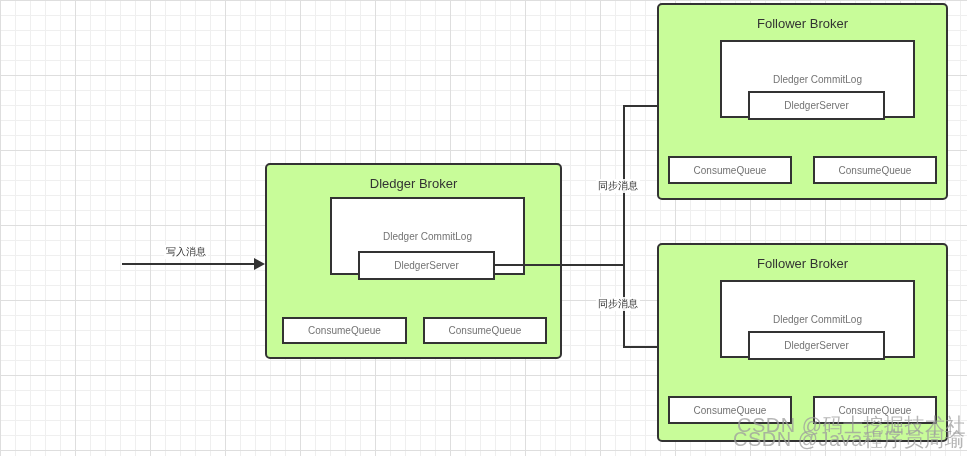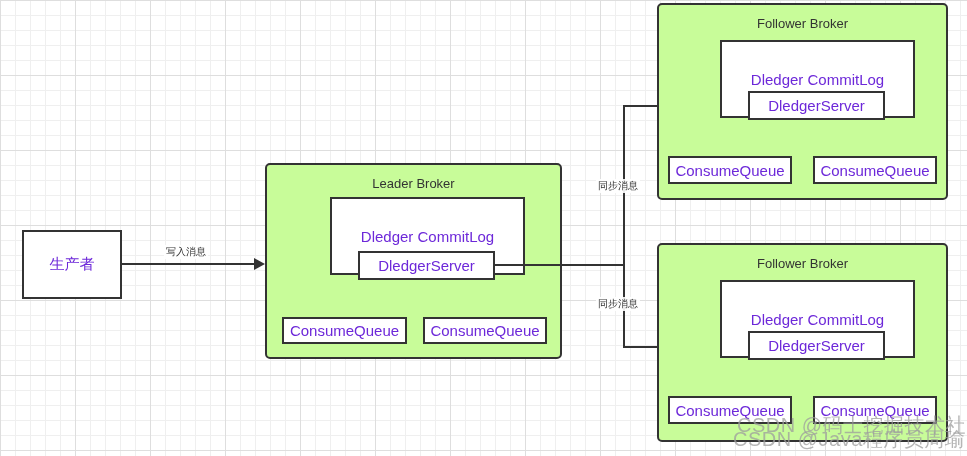--- a/index.html
+++ b/index.html
@@ -21,22 +21,22 @@
     color: #333;
   }
 
   .node {
     position: absolute;
     border: 2px solid #333;
     background: #fff;
     display: flex;
     align-items: center;
     justify-content: center;
-    font-size: 15px;
-    color: #6d28d9;
+    font-size: 10px;
+    color: #737373;
     white-space: nowrap;
   }
 
   .broker {
     position: absolute;
     border: 2px solid #333;
     border-radius: 5px;
     background: #c8fc99;
   }
   .broker-title {
@@ -74,30 +74,27 @@
     opacity: 0.75;
     white-space: nowrap;
     letter-spacing: 0.5px;
   }
 </style>
 </head>
 <body>
 
 <div class="canvas">
 
-  <div class="node" style="left:22px; top:230px; width:100px; height:69px;">
-    <span>生产者</span>
-  </div>
 
   <div class="line" style="left:122px; top:263px; width:134px; height:2px;"></div>
   <div class="arrowhead-right" style="left:254px; top:258px;"></div>
   <div class="edge-label" style="left:164px; top:245px;">写入消息</div>
 
   <div class="broker" style="left:265px; top:163px; width:297px; height:196px;">
-    <div class="broker-title">Leader Broker</div>
+    <div class="broker-title">Dledger Broker</div>
     <div class="node" style="left:63px; top:32px; width:195px; height:78px;">
       <span>Dledger CommitLog</span>
     </div>
     <div class="node" style="left:91px; top:86px; width:137px; height:29px;">
       <span>DledgerServer</span>
     </div>
     <div class="node" style="left:15px; top:152px; width:125px; height:27px;">
       <span>ConsumeQueue</span>
     </div>
     <div class="node" style="left:156px; top:152px; width:124px; height:27px;">

